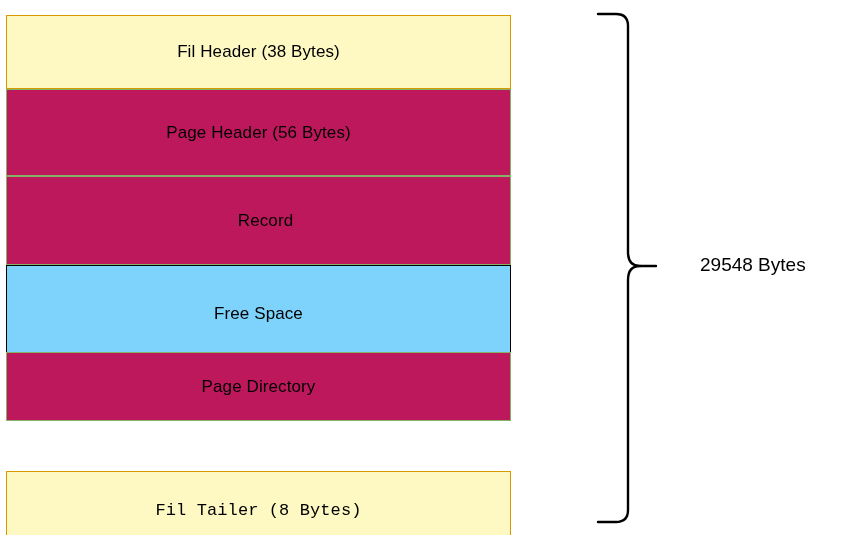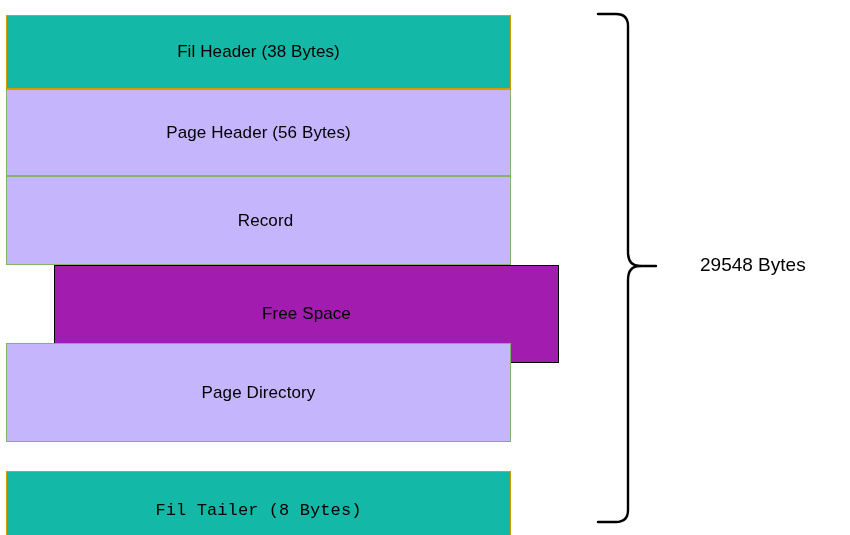--- a/index.html
+++ b/index.html
@@ -45,31 +45,30 @@
     font-size: 17px;
     line-height: 20px;
     color: #000000;
     text-align: center;
     letter-spacing: 0.1px;
     white-space: nowrap;
   }
 
   
   .fill-orange {
-    background: #14b8a6;
+    background: #fef9c3;
     border: 1.6px solid #d79b00;
   }
   .fill-green {
-    background: #c4b5fd;
+    background: #be185d;
     border: 1.6px solid #82b366;
   }
   .fill-white {
-    background: #a21caf;
+    background: #7dd3fc;
     border: 1.6px solid #000000;
-    margin-left: 48px;
   }
 
   
   .brace-wrap {
     position: absolute;
     left: 590px;
     top: 6px;
     width: 80px;
     height: 524px;
   }
@@ -107,21 +106,21 @@
     </div>
 
     <div class="seg fill-green" style="top:161px;height:89px;padding-left:14px;">
       <span class="seg-label">Record</span>
     </div>
 
     <div class="seg fill-white" style="top:250px;height:98px;">
       <span class="seg-label">Free Space</span>
     </div>
 
-    <div class="seg fill-green" style="top:328px;height:99px;">
+    <div class="seg fill-green" style="top:337px;height:69px;">
       <span class="seg-label">Page Directory</span>
     </div>
 
     <div class="seg fill-orange" style="top:456px;height:80px;font-family:Liberation Mono, monospace;">
       <span class="seg-label">Fil Tailer (8 Bytes)</span>
     </div>
 
   </div>
 
   <div class="brace-wrap">

